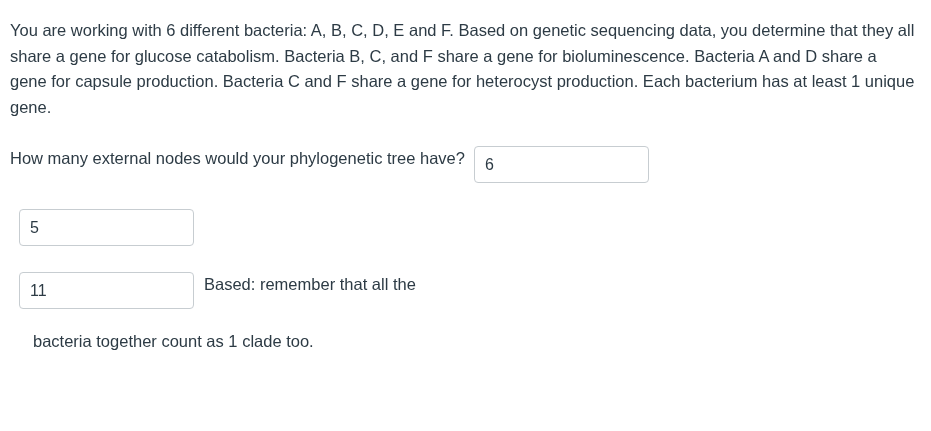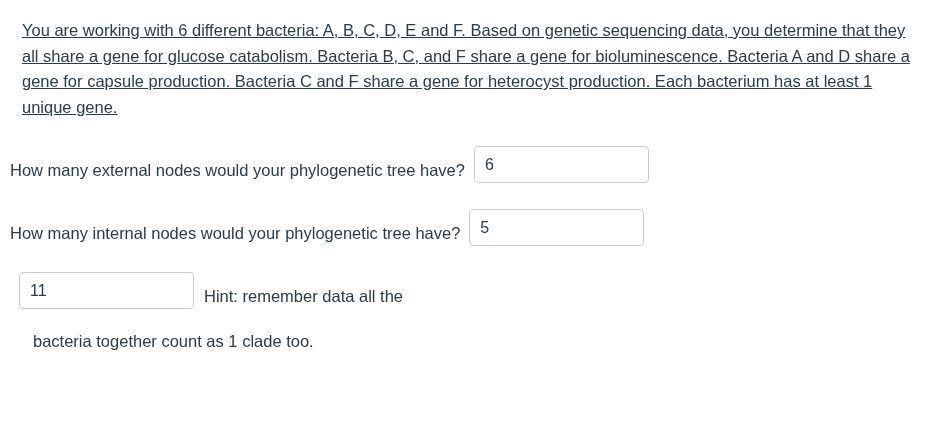--- a/index.html
+++ b/index.html
@@ -14,28 +14,27 @@
     color: #2d3b45;
     font-size: 16.5px;
     line-height: 1.55;
     -webkit-font-smoothing: antialiased;
   }
   .page {
     padding: 18px 14px 0 10px;
     box-sizing: border-box;
   }
   .prompt {
-    margin: 0 0 6px 12px;
+    margin: 0 0 6px 0;
     max-width: 925px;
-    text-decoration: underline;
   }
   .q-block {
     margin-top: 26px;
     display: flex;
-    align-items: flex-end;
+    align-items: flex-start;
     flex-wrap: wrap;
     gap: 0;
   }
   .q-text {
     white-space: nowrap;
   }
   .answer-input {
     box-sizing: border-box;
     width: 175px;
     height: 37px;
@@ -65,24 +64,23 @@
 <div class="page">
 
   <p class="prompt">You are working with 6 different bacteria: A, B, C, D, E and F. Based on genetic sequencing data, you determine that they all share a gene for glucose catabolism. Bacteria B, C, and F share a gene for bioluminescence. Bacteria A and D share a gene for capsule production. Bacteria C and F share a gene for heterocyst production. Each bacterium has at least 1 unique gene.</p>
 
   <div class="q-block">
     <span class="q-text">How many external nodes would your phylogenetic tree have?</span>
     <input class="answer-input" type="text" value="6" style="">
   </div>
 
   <div class="q-block">
-    <span class="q-text">How many internal nodes would your phylogenetic tree have?</span>
     <input class="answer-input" type="text" value="5" style="">
   </div>
 
   <div class="q-block">
     <input class="answer-input" type="text" value="11" style="">
-    <span class="hint">Hint: remember data all the</span>
+    <span class="hint">Based: remember that all the</span>
   </div>
 
   <div class="continuation">bacteria together count as 1 clade too.</div>
 
 </div>
 
 </body></html>

